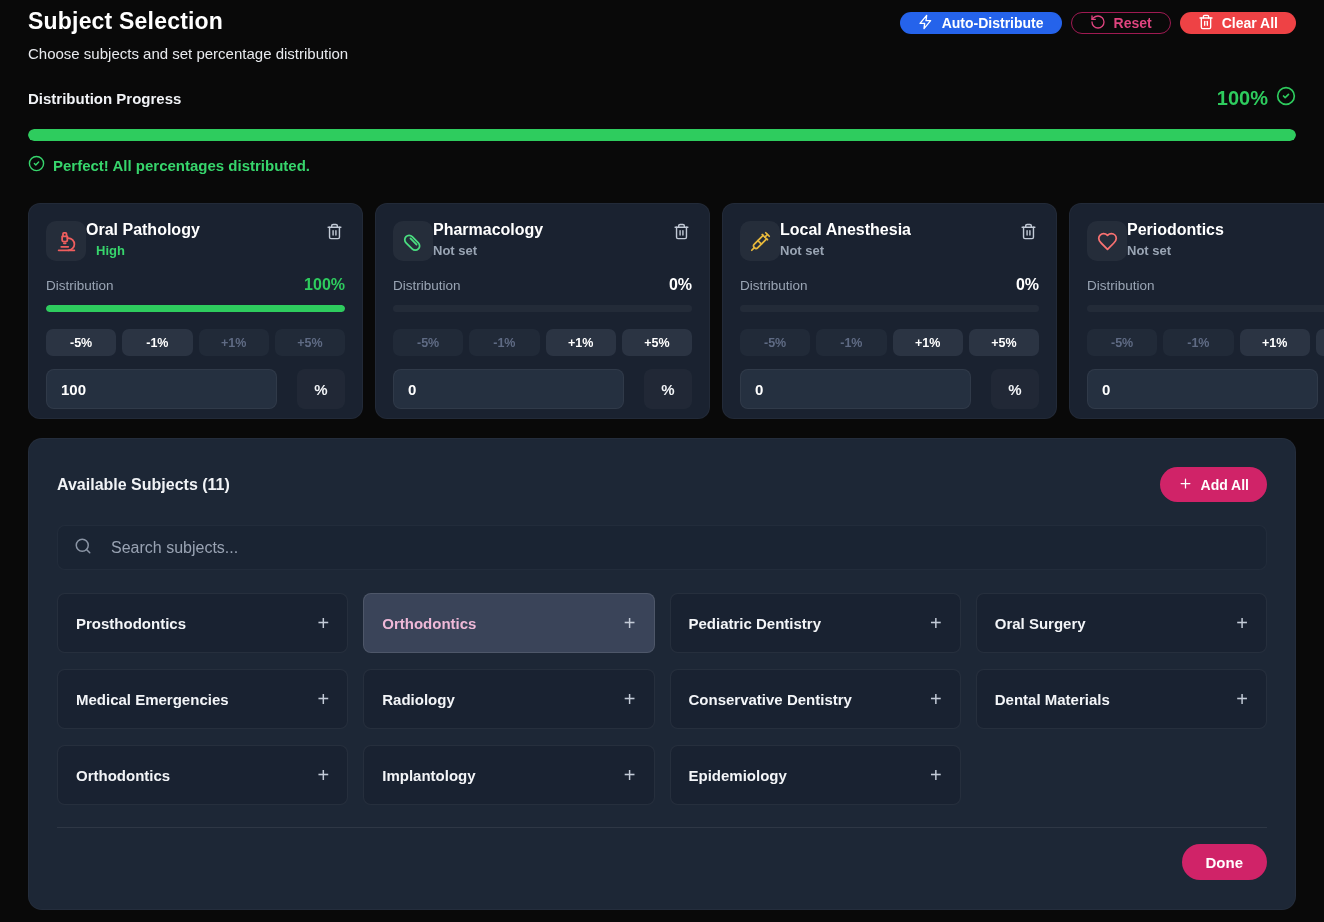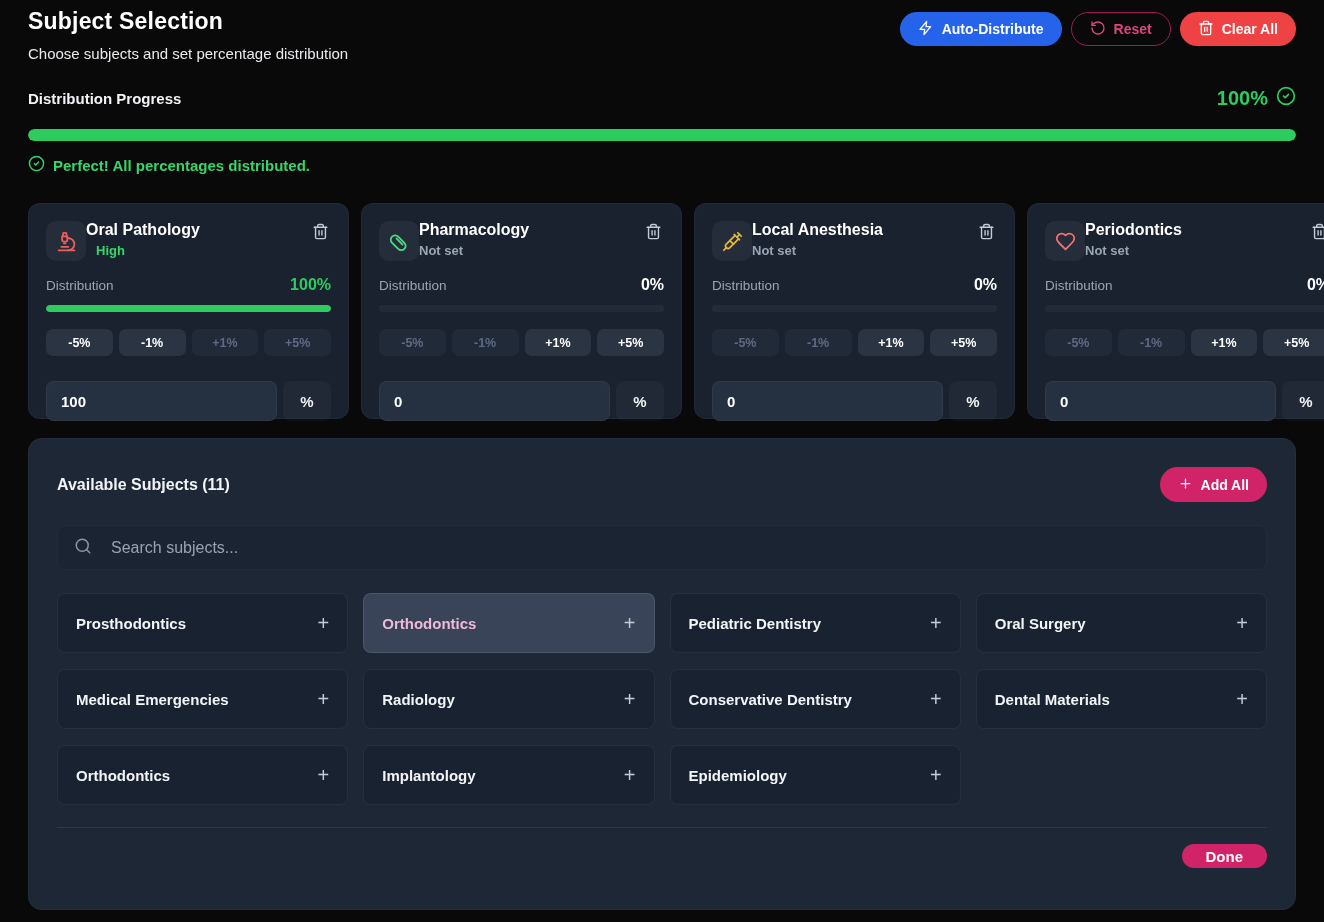--- a/index.html
+++ b/index.html
@@ -10,21 +10,21 @@
     color:#fff;
   }
   .page { padding:8px 28px 0 28px; }
 
   
   .header-row { display:flex; justify-content:space-between; align-items:flex-start; }
   .page-title { font-size:23px; font-weight:700; letter-spacing:.2px; }
   .page-subtitle { font-size:15px; color:#e8eaee; margin-top:10px; font-weight:400; }
   .header-actions { display:flex; gap:9px; margin-top:4px; }
   .pill-btn {
-    display:flex; align-items:center; gap:8px; height:34px; padding:0 18px;
+    display:flex; align-items:center; gap:8px; height:22px; padding:0 18px;
     border-radius:19px; font-size:14px; font-weight:700; border:none; cursor:pointer;
     font-family:inherit; color:#fff;
   }
   .btn-blue { background:var(--blue); }
   .btn-outline-pink { background:transparent; border:1.5px solid var(--reset-border); color:var(--reset-pink); }
   .btn-red { background:var(--red); }
   .pill-btn svg { width:16px; height:16px; }
 
   
   .progress-head { display:flex; justify-content:space-between; align-items:center; margin-top:24px; }
@@ -59,21 +59,21 @@
   .dist-value { font-size:16px; font-weight:700; }
   .dist-value.is-complete { color:var(--green); }
   .card-bar { margin-top:11px; height:7px; border-radius:4px; background:rgba(255,255,255,.045); overflow:hidden; }
   .card-bar-fill { height:100%; border-radius:4px; background:var(--green); }
   .stepper-row { display:flex; gap:6px; margin-top:17px; }
   .stepper-btn {
     flex:1; height:27px; border-radius:7px; border:none; cursor:pointer; font-family:inherit;
     font-size:12.5px; font-weight:700; background:var(--stepper-off); color:#5f6b84;
   }
   .stepper-btn.on { background:var(--stepper-on); color:#fff; }
-  .input-row { display:flex; align-items:center; gap:6px; margin-top:25px; }
+  .input-row { display:flex; align-items:center; gap:20px; margin-top:13px; }
   .pct-input {
     flex:1; height:40px; min-width:0; border-radius:8px; border:1px solid rgba(255,255,255,.05);
     background:var(--input-bg); color:#fff; font-family:inherit; font-size:15px; font-weight:700;
     padding:0 14px; outline:none;
   }
   .pct-unit {
     width:48px; height:40px; border-radius:8px; background:rgba(255,255,255,.03);
     display:flex; align-items:center; justify-content:center; font-size:15px; font-weight:700; color:#f1f3f6;
   }
 
@@ -102,21 +102,21 @@
     display:flex; align-items:center; justify-content:space-between; padding:0 18px; cursor:pointer;
   }
   .chip-label { font-size:15px; font-weight:700; color:#f3f5f8; }
   .chip-plus { font-size:20px; font-weight:400; color:#c3cbd7; line-height:1; }
   .chip--active { background:var(--chip-active); border-color:rgba(255,255,255,.1); }
   .chip--active .chip-label { color:var(--chip-active-text); }
   .panel-footer {
     margin-top:22px; border-top:1px solid rgba(255,255,255,.08);
     padding-top:16px; display:flex; justify-content:flex-end;
   }
-  .btn-done { background:var(--pink); height:24px; border-radius:20px; padding:0 24px; font-size:15px; }
+  .btn-done { background:var(--pink); height:36px; border-radius:20px; padding:0 24px; font-size:15px; }
 </style>
 </head>
 <body>
 
 <div class="page">
 
   <div class="header-row">
     <div>
       <div class="page-title">Subject Selection</div>
       <div class="page-subtitle">Choose subjects and set percentage distribution</div>

